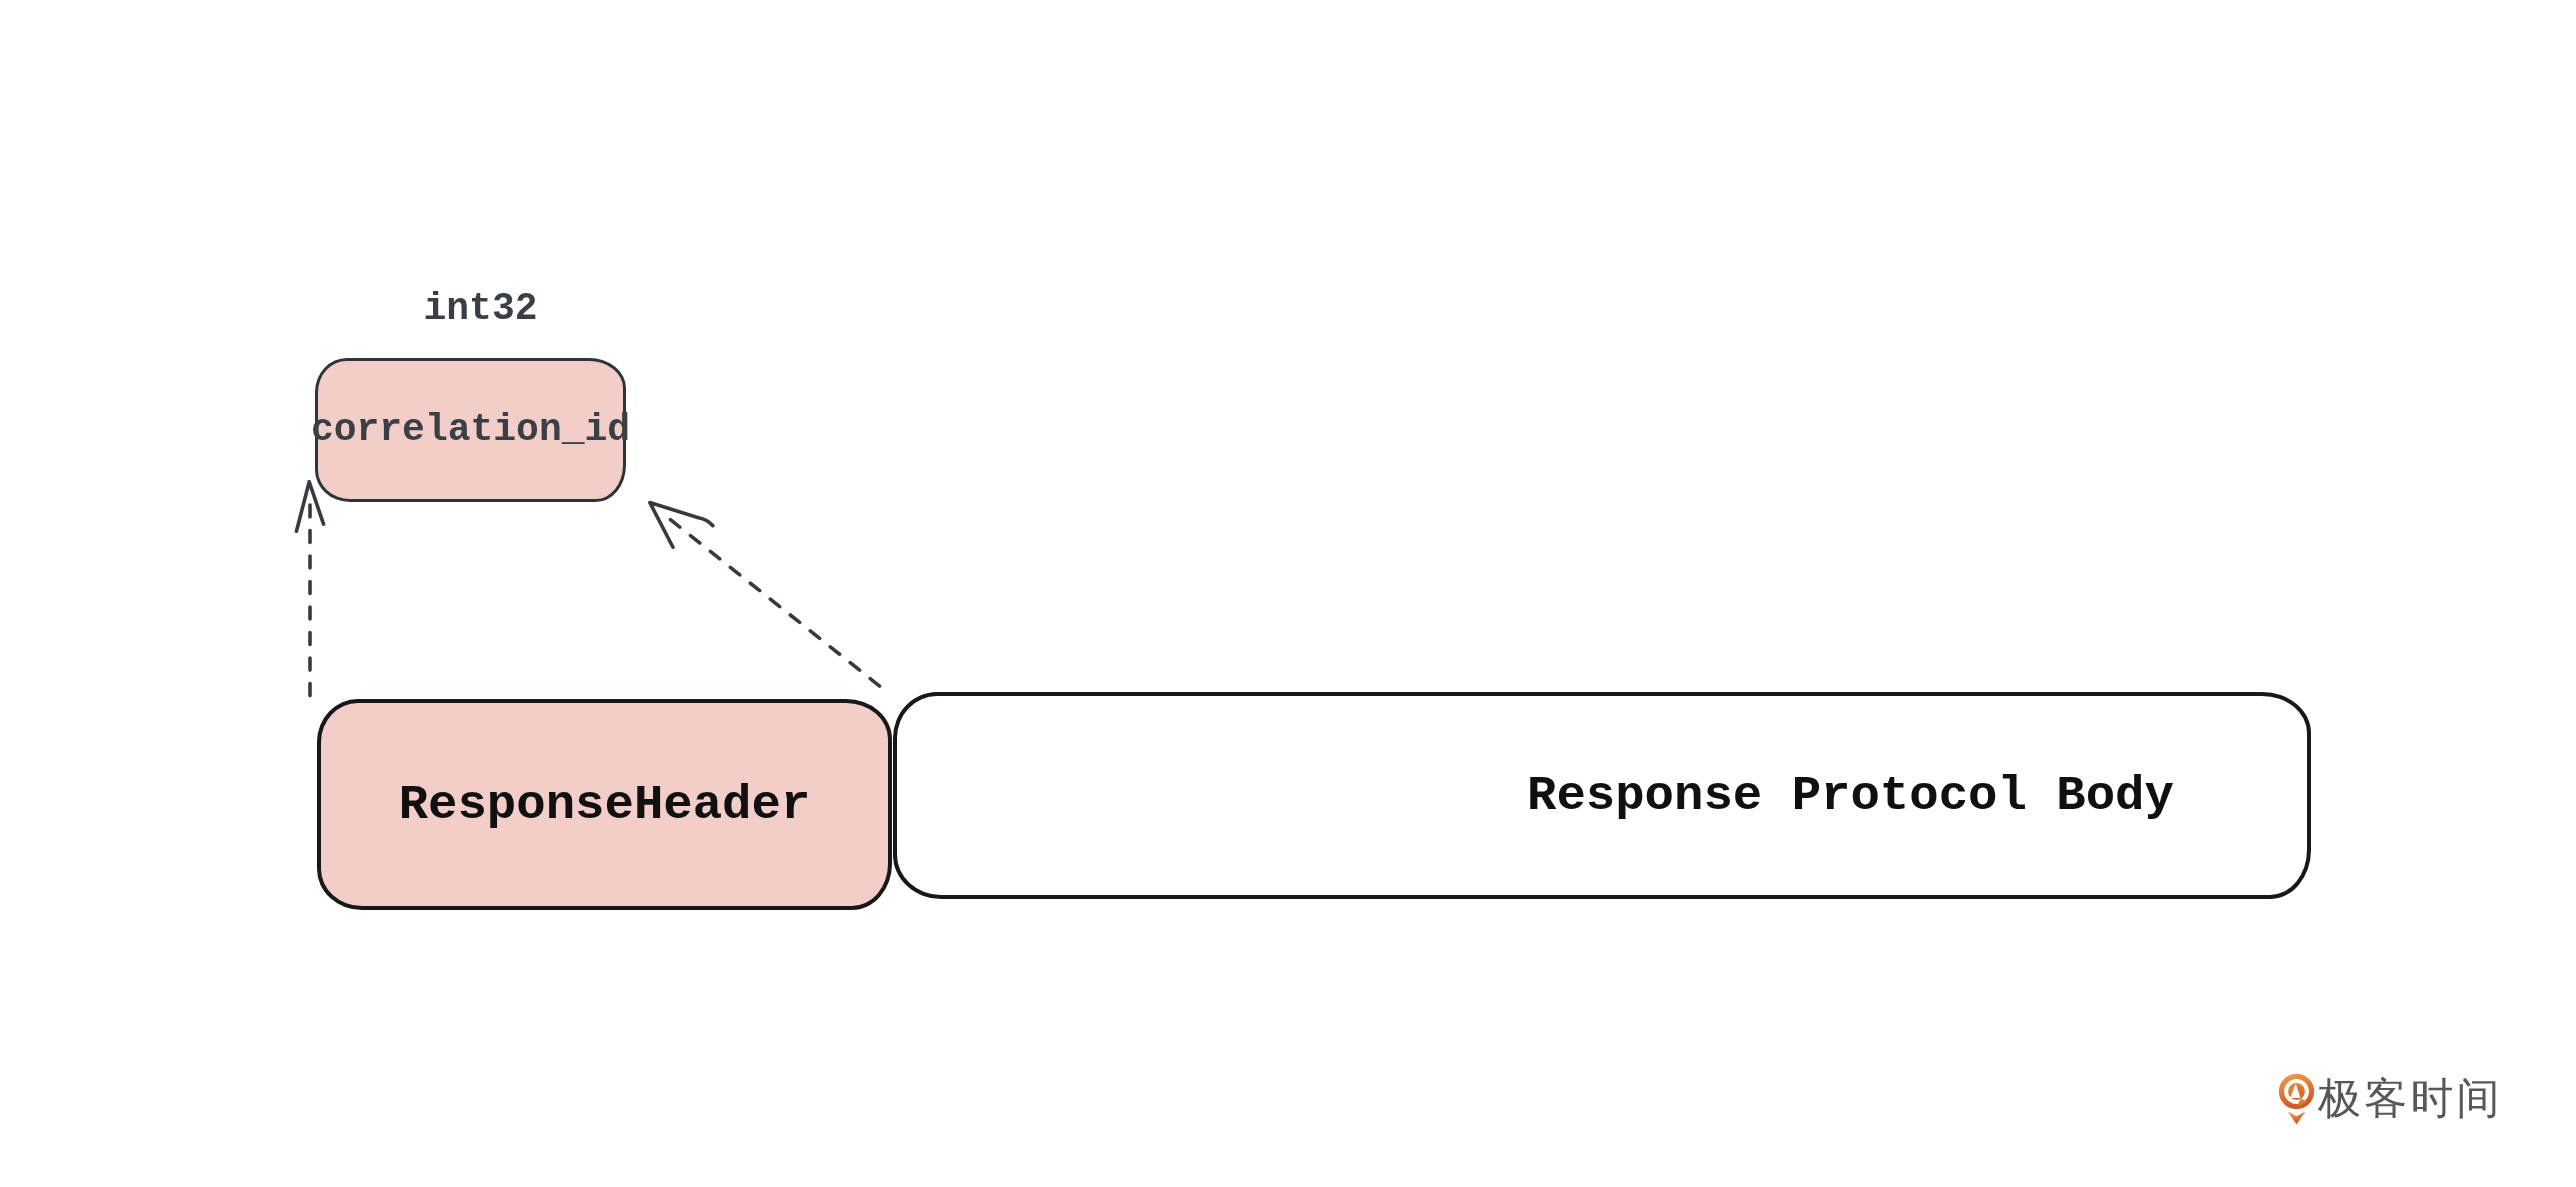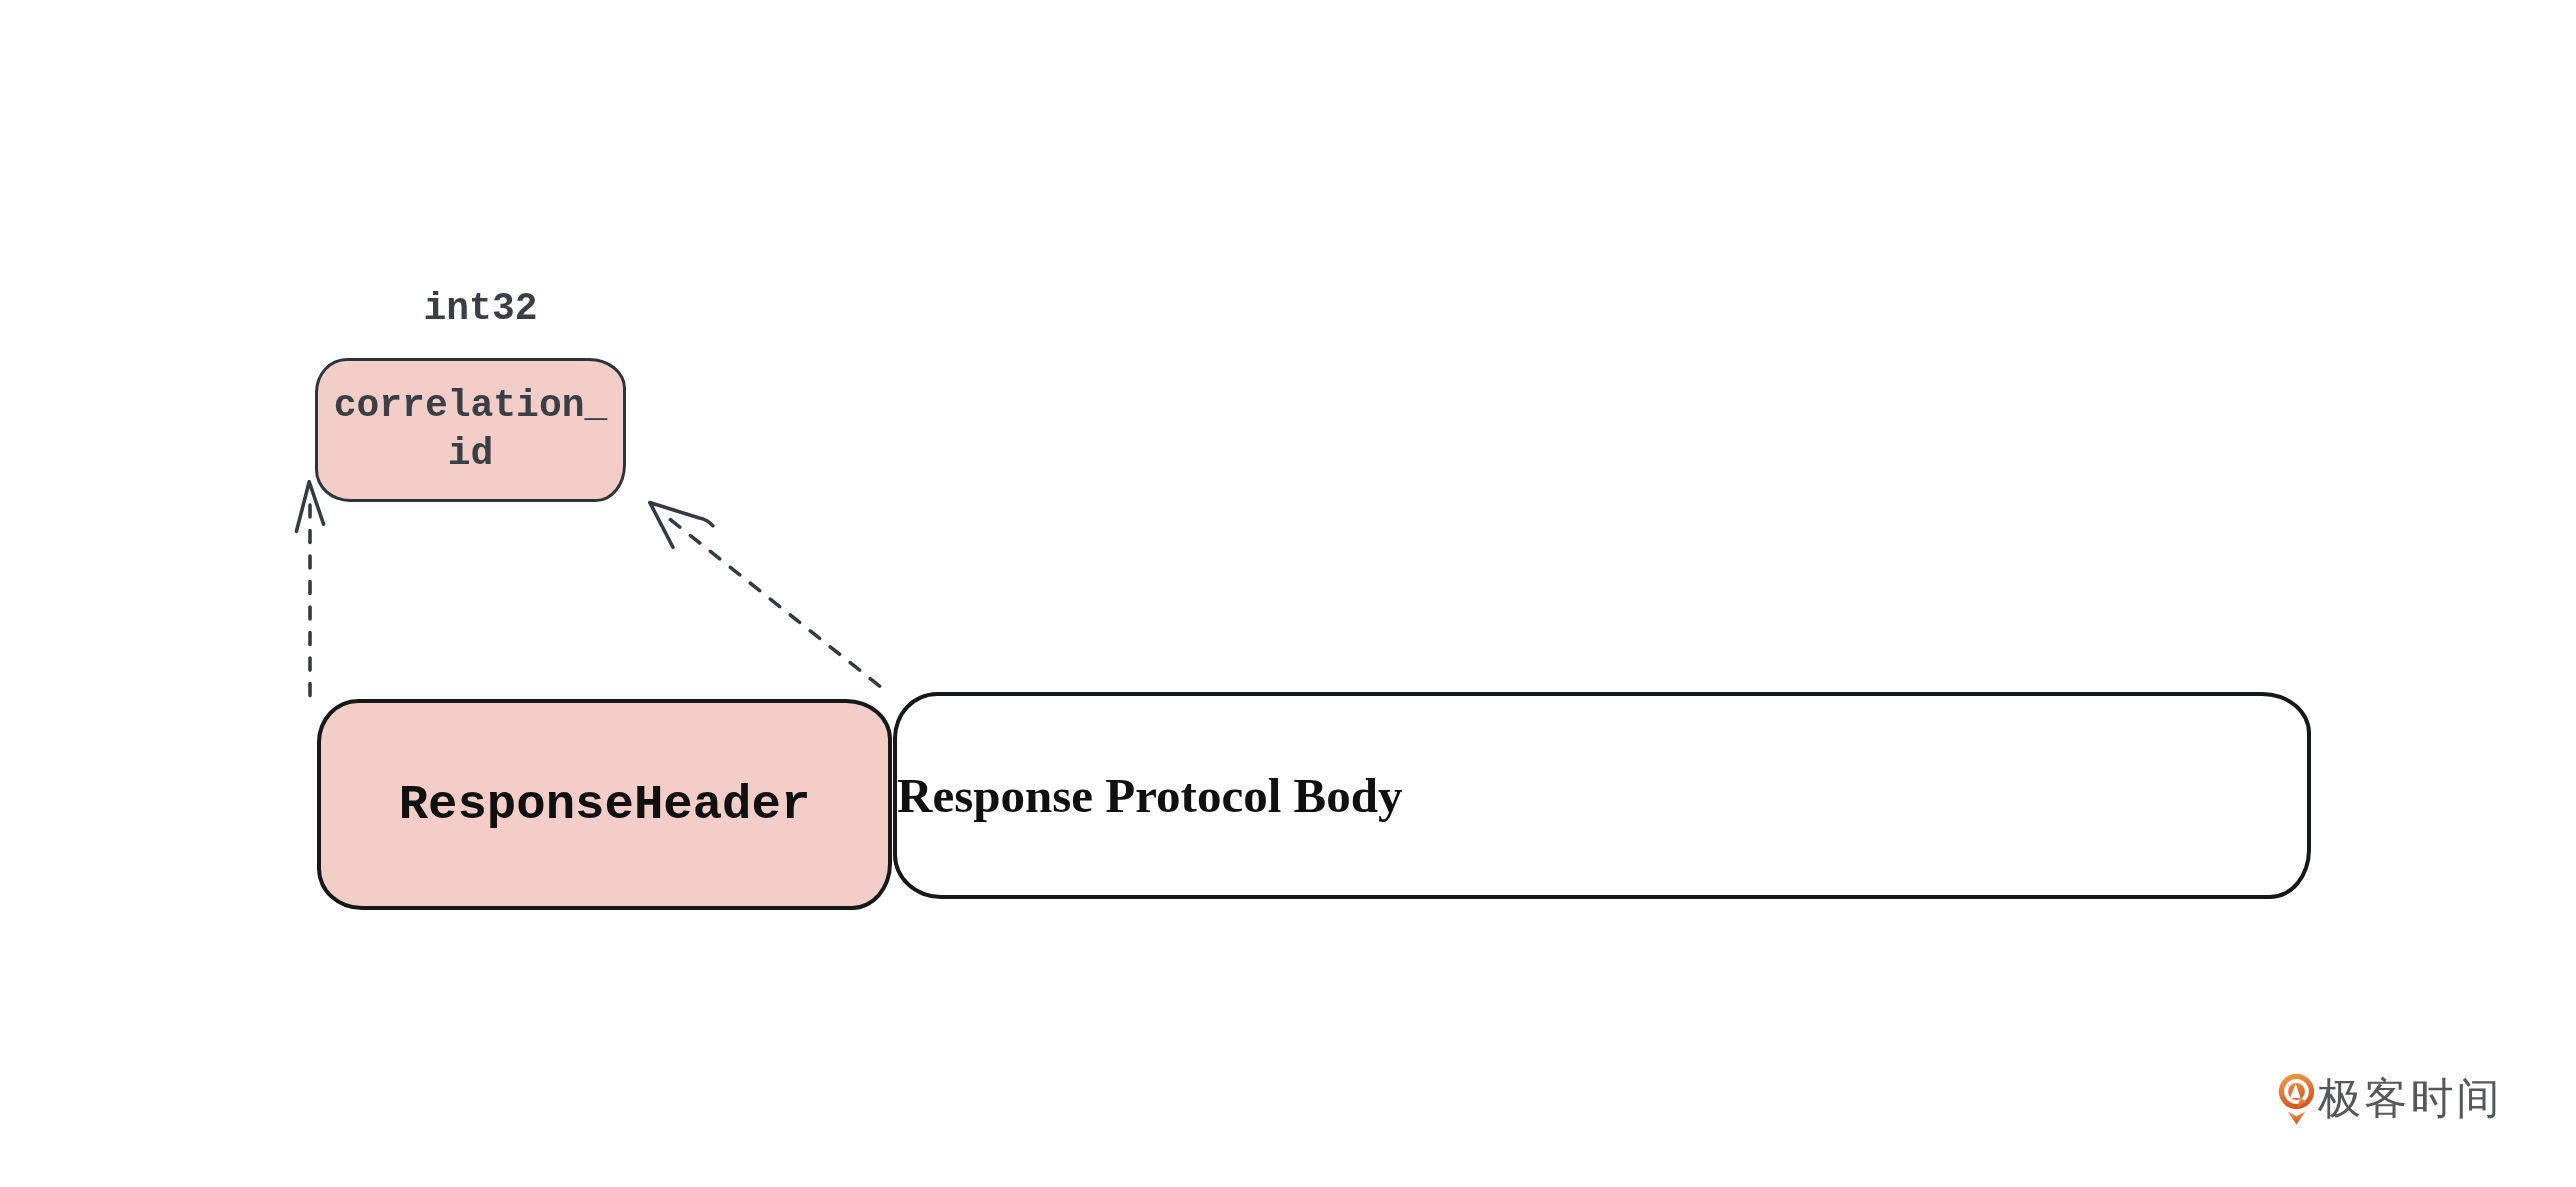--- a/index.html
+++ b/index.html
@@ -10,37 +10,37 @@
   }
   .type-label{
     position:absolute;left:324px;top:287px;width:313px;text-align:center;
     font-size:38px;font-weight:bold;color:var(--ink-soft);
   }
   .box{position:absolute;box-sizing:border-box;display:flex;align-items:center;justify-content:center;}
   .corr-box{
     left:315px;top:358px;width:311px;height:144px;
     background:var(--pink);border:3.2px solid var(--stroke-soft);
     border-radius:32px 37px 30px 35px / 34px 30px 37px 32px;
-    flex-direction:column;font-size:38px;font-weight:bold;line-height:48px;color:var(--ink-soft);
+    flex-direction:row;font-size:38px;font-weight:bold;line-height:48px;color:var(--ink-soft);
     text-align:center;
   }
   .header-box{
     left:317px;top:699px;width:575px;height:211px;
     background:var(--pink);border:4px solid var(--stroke);
     border-radius:41px 46px 40px 45px / 43px 40px 46px 41px;
     font-size:49px;font-weight:bold;color:var(--ink);
   }
   .body-box{
     left:893px;top:692px;width:1418px;height:207px;
     background:#ffffff;border:4px solid var(--stroke);
     border-radius:44px 49px 41px 48px / 46px 41px 49px 44px;
     font-size:49px;font-weight:bold;color:var(--ink);
     justify-content:flex-start;
   }
-  .body-box .body-label{white-space:nowrap;font-family:Liberation Serif, serif;}
+  .body-box .body-label{margin-left:630px;white-space:nowrap;}
   svg.arrow-layer{position:absolute;left:0;top:0;width:2576px;height:1187px;pointer-events:none;}
   .arrow{stroke:var(--arrow);stroke-width:4.5;fill:none;stroke-linecap:round;stroke-linejoin:round;}
   .arrow.dashed{stroke-dasharray:15 17;}
   .logo{
     position:absolute;left:2278px;top:1071px;height:56px;
     display:flex;align-items:center;gap:3px;
     font-family:"Liberation Sans","DejaVu Sans",sans-serif;
   }
   .logo-text{font-size:43px;color:var(--logo-ink);letter-spacing:3.2px;white-space:nowrap;}
 </style>

